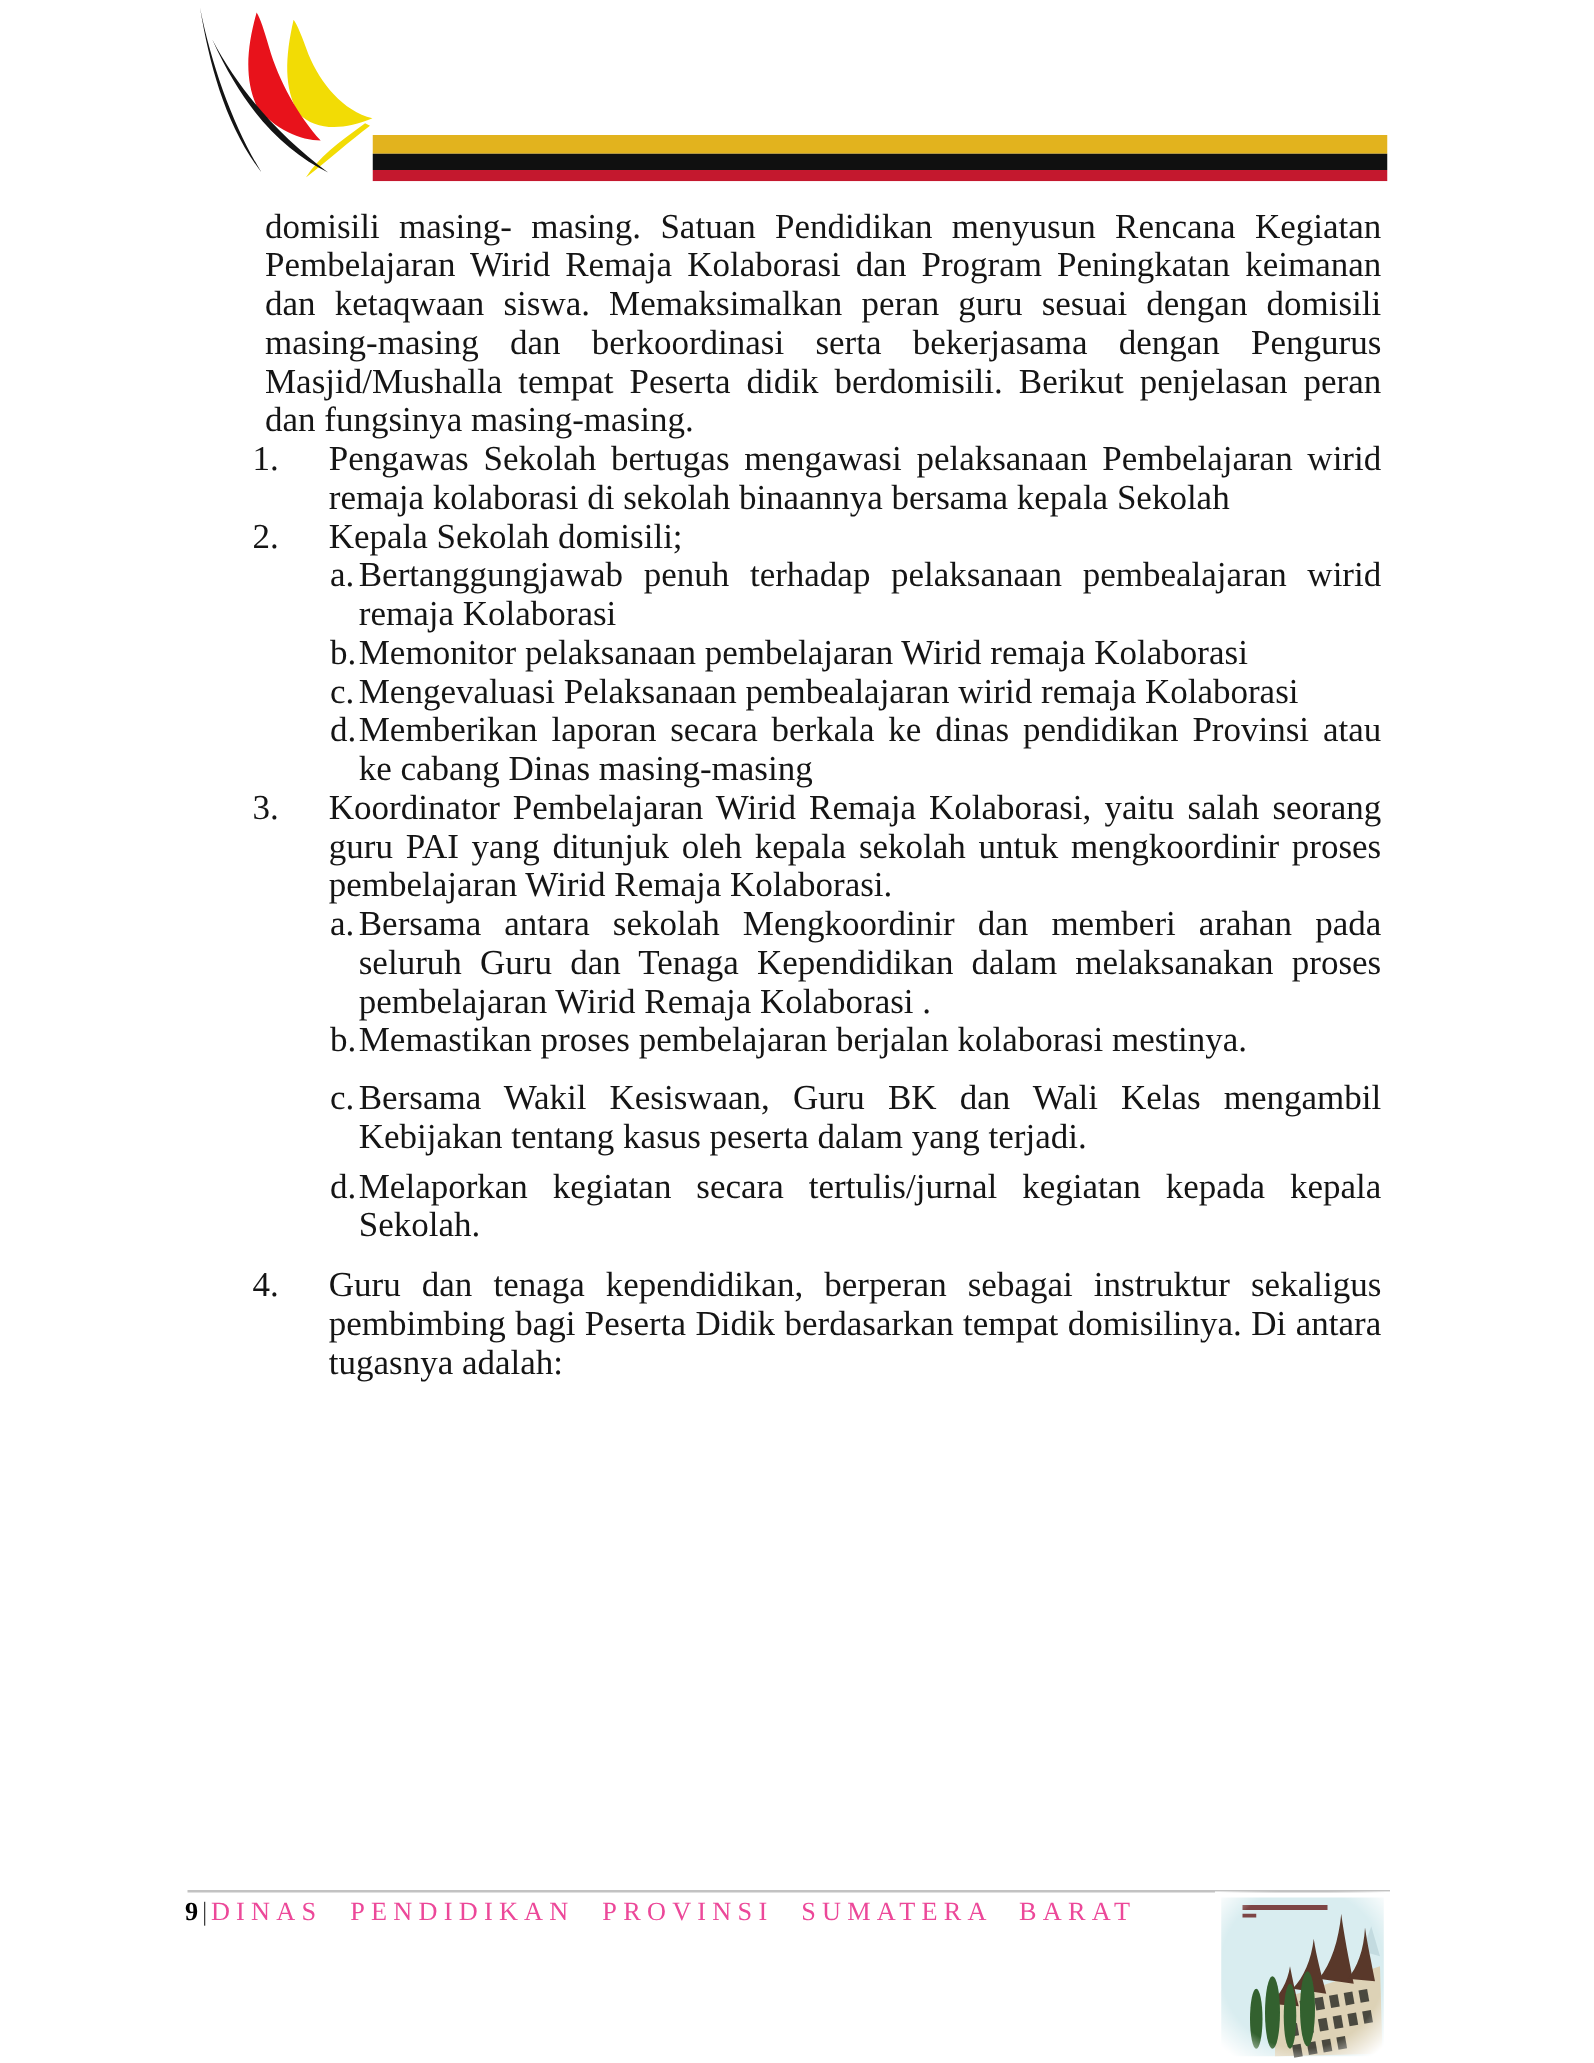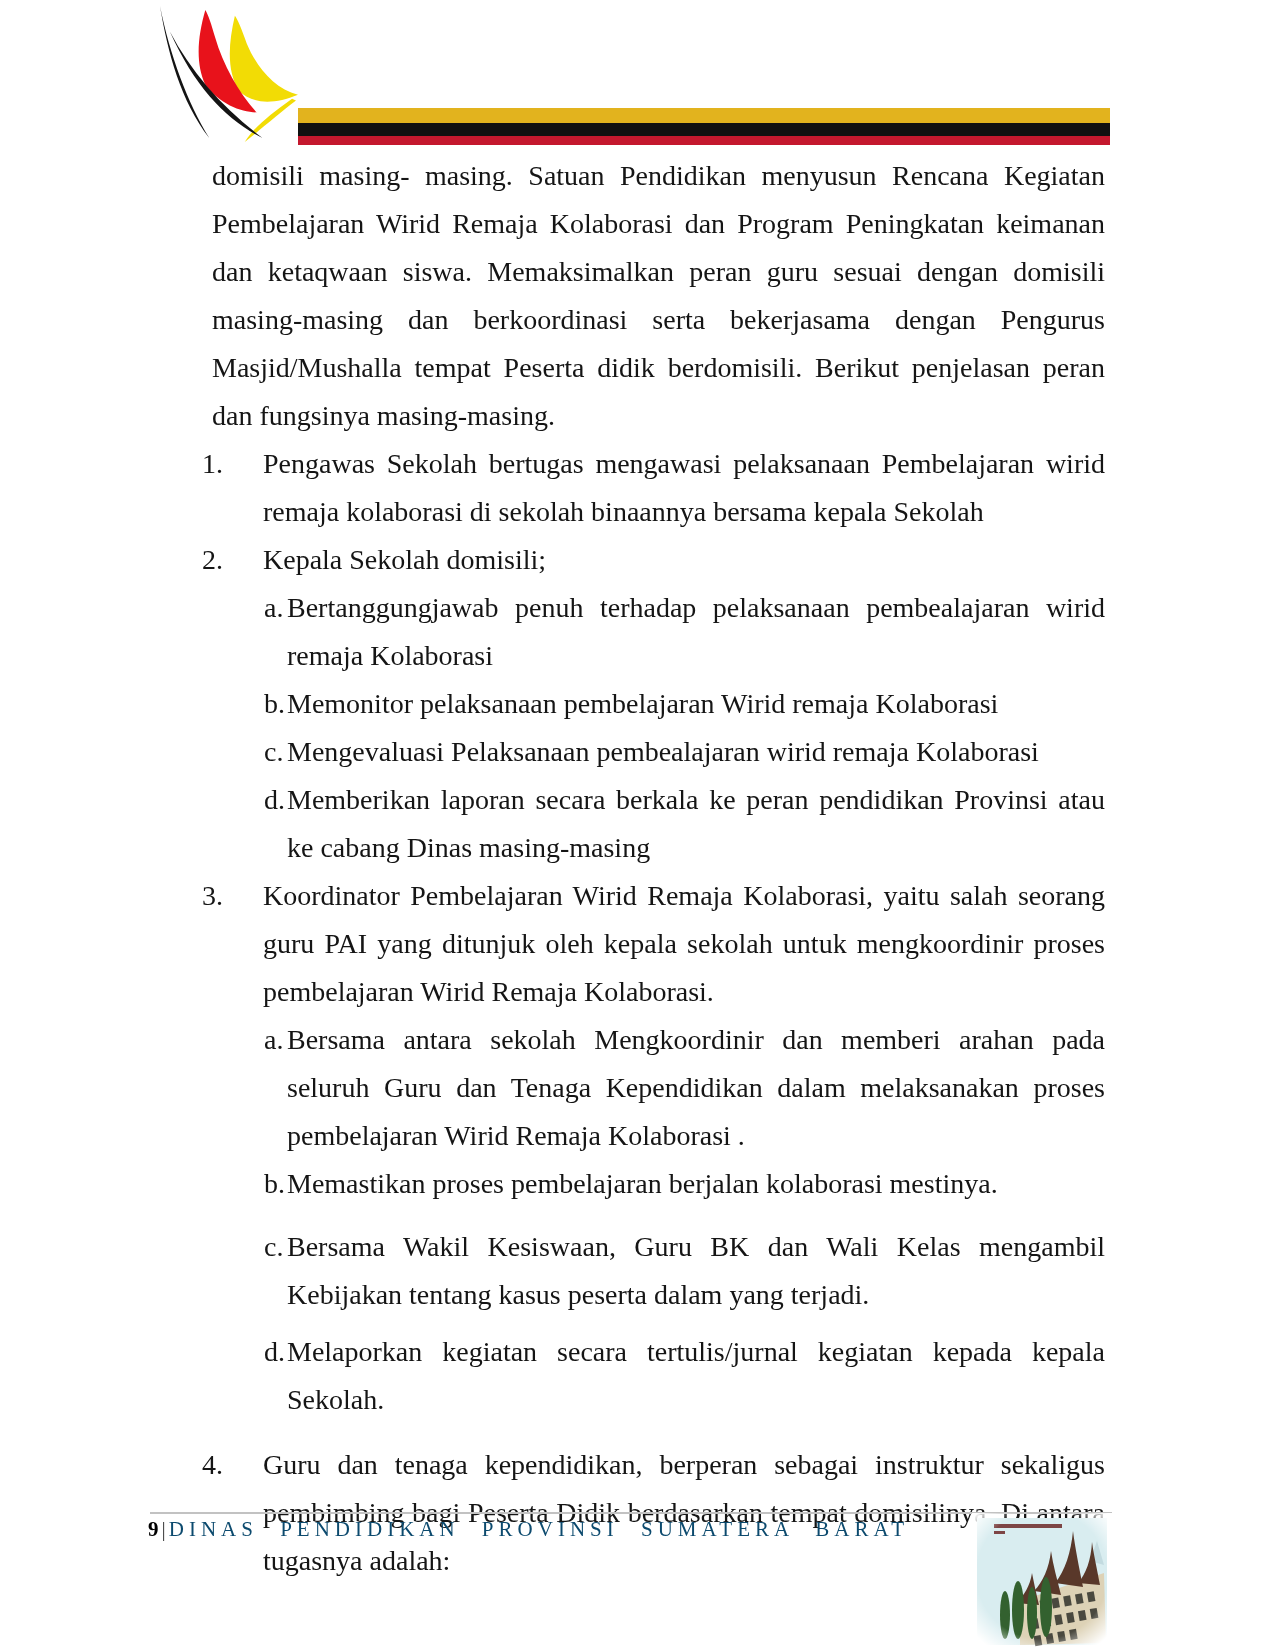--- a/index.html
+++ b/index.html
@@ -9,22 +9,22 @@
     background:#ffffff;
     overflow:hidden;
     font-family:"Liberation Serif","DejaVu Serif",serif;
     color:#151515;
   }
   
   .logo{position:absolute;left:146px;top:4px;width:162px;height:138px;}
   .stripes{position:absolute;left:298px;top:108px;width:812px;height:37px;}
   
   .content{
-    position:absolute;left:212px;top:152px;width:893px;
-    font-size:28px;line-height:48px;
+    position:absolute;left:212px;top:166px;width:893px;
+    font-size:28px;line-height:31px;
     text-align:justify;
   }
   .content p{margin:0;}
   .intro{margin:0;}
   .li{display:flex;align-items:flex-start;margin-left:-10px;}
   .li .num{flex:0 0 36px;text-align:left;}
   .li .litext{flex:1 1 auto;text-align:justify;margin-left:25px;}
   .sub{display:flex;align-items:flex-start;margin-left:52px;}
   .sub .num{flex:0 0 23px;}
   .sub .litext{flex:1 1 auto;text-align:justify;}
@@ -36,21 +36,21 @@
   .footer-rule{
     position:absolute;left:150px;top:1512px;width:962px;height:0;
     border-top:2px solid #c2c2c2;
   }
   .footer-text{
     position:absolute;left:148px;top:1517px;height:30px;
     font-size:21px;white-space:nowrap;
   }
   .footer-text .pg{font-weight:bold;color:#000;letter-spacing:2px;}
   .footer-text .sep{color:#3f3f3f;padding:0 3px 0 1px;}
-  .footer-text .lbl{color:#0c4a6e;letter-spacing:5px;word-spacing:12px;}
+  .footer-text .lbl{color:#ec4899;letter-spacing:5px;word-spacing:12px;}
   .building{position:absolute;left:972px;top:1513px;width:140px;height:137px;}
 </style>
 </head>
 <body>
 
 <div class="page">
 
   <svg class="logo" viewBox="0 0 160 140" aria-hidden="true">
     <path d="M146,96 C124,112 108,124 98,140 C116,126 134,110 150,98 Z" fill="#F2DC05"></path>
     <path d="M88,12 C81,42 80,68 92,88 C106,102 128,102 152,92 C128,86 110,64 100,40 C95,26 91,16 88,12 Z" fill="#F2DC05"></path>
@@ -86,21 +86,21 @@
     <div class="sub">
       <span class="num">b.</span>
       <div class="litext">Memonitor pelaksanaan pembelajaran Wirid remaja Kolaborasi</div>
     </div>
     <div class="sub">
       <span class="num">c.</span>
       <div class="litext">Mengevaluasi Pelaksanaan pembealajaran wirid remaja Kolaborasi</div>
     </div>
     <div class="sub">
       <span class="num">d.</span>
-      <div class="litext">Memberikan laporan secara berkala ke peran pendidikan Provinsi atau ke cabang Dinas masing-masing</div>
+      <div class="litext">Memberikan laporan secara berkala ke dinas pendidikan Provinsi atau ke cabang Dinas masing-masing</div>
     </div>
 
     <div class="li">
       <span class="num">3.</span>
       <div class="litext">Koordinator Pembelajaran Wirid Remaja Kolaborasi, yaitu salah seorang guru PAI yang ditunjuk oleh kepala sekolah untuk mengkoordinir proses pembelajaran Wirid Remaja Kolaborasi.</div>
     </div>
 
 
     <div class="sub">
       <span class="num">a.</span>

